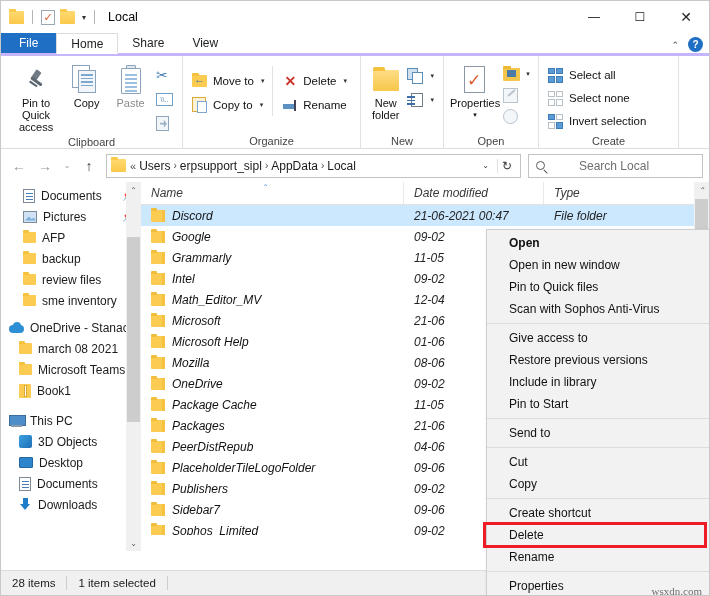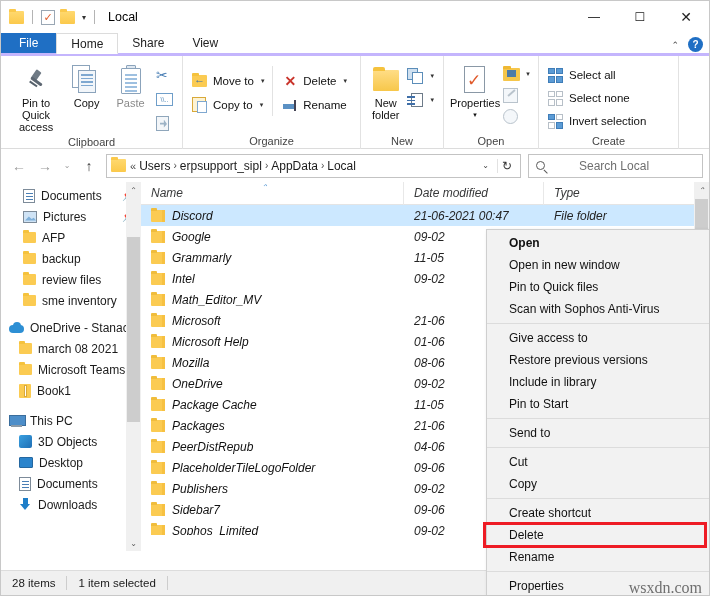--- a/index.html
+++ b/index.html
@@ -338,21 +338,21 @@
     padding-left:22px; font-size:12px; color:#111;
   }
   .ctxitem.bold { font-weight: bold; }
   .ctxsep { height:1px; background:#dcdcdc; margin:3px 0; }
   .ctx-highlight {
     position:absolute; left:-4px; width:224px; height:26px;
     border:3px solid #ee1c25; background:transparent; pointer-events:none;
   }
   .watermark {
     position:absolute; right:8px; bottom:2px;
-    font-size:16px; color:#6f6f6f; font-family:"Liberation Serif", serif;
+    font-size:11px; color:#6f6f6f; font-family:"Liberation Serif", serif;
   }
 
   
   .statusbar {
     position:absolute; left:0; bottom:0; width:708px; height:25px;
     background:#f0f0f0; border-top:1px solid #dcdcdc;
     display:flex; align-items:center; font-size:11.5px; color:#1b1b1b;
   }
   .st-seg { padding:0 11px; height:25px; display:flex; align-items:center; }
   .st-div { width:1px; height:14px; background:#cdcdcd; }
@@ -742,20 +742,21 @@
               <span class="rf"></span>
               <span>Intel</span>
             </span>
           <span class="rdate">09-02</span>
         </div>
         <div class="row">
           <span class="rname">
               <span class="rf"></span>
               <span>Math_Editor_MV</span>
             </span>
+          <span class="rdate">12-04</span>
         </div>
         <div class="row">
           <span class="rname">
               <span class="rf"></span>
               <span>Microsoft</span>
             </span>
           <span class="rdate">21-06</span>
         </div>
         <div class="row">
           <span class="rname">

